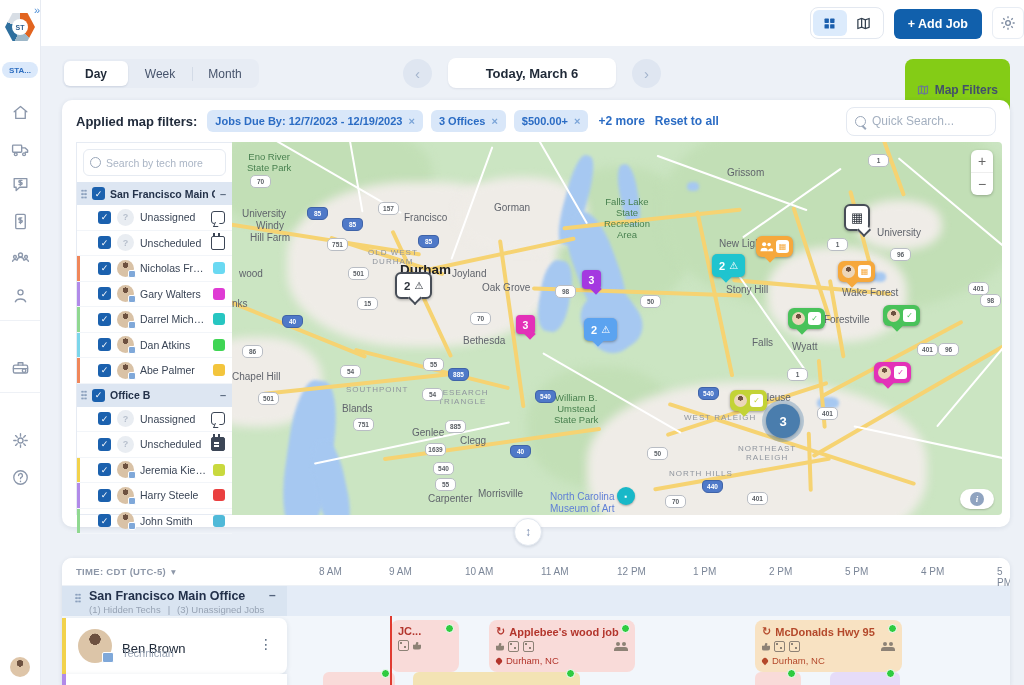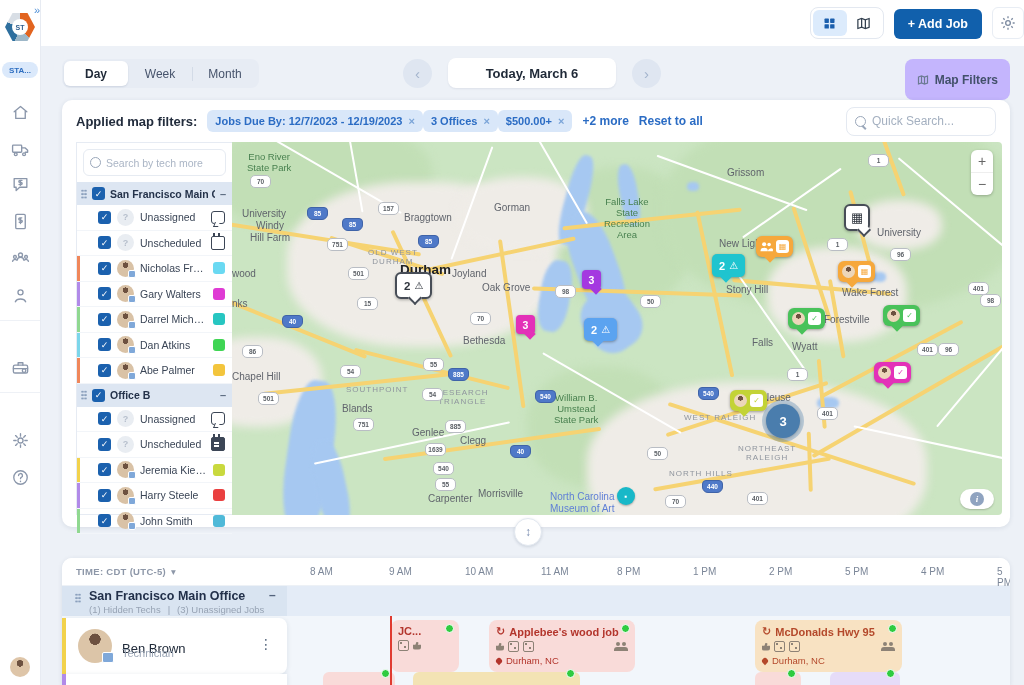--- a/index.html
+++ b/index.html
@@ -35,21 +35,21 @@
   .tabs{position:absolute;left:22px;top:13px;display:flex;background:#e7ecf4;border-radius:8px;padding:2px;align-items:center;}
   .tabs .t{width:64px;height:25px;border-radius:6px;display:flex;align-items:center;justify-content:center;
        font-size:12px;color:#46536b;cursor:pointer;}
   .tabs .t.on{background:#fff;color:#1f2937;font-weight:bold;box-shadow:0 1px 2px rgba(20,40,80,.12);}
   .tabs .sep{width:1px;height:14px;background:#d3dbe7;}
   .datewrap{position:absolute;left:50%;top:12px;transform:translateX(-50%);display:flex;align-items:center;gap:16px;}
   .nav-c{width:29px;height:29px;border-radius:50%;background:#dfe6f1;color:#a3b4cd;font-size:15px;
        display:flex;align-items:center;justify-content:center;cursor:pointer;}
   .datepill{width:168px;height:30px;background:#fff;border-radius:8px;box-shadow:0 1px 2px rgba(20,40,80,.08);
        display:flex;align-items:center;justify-content:center;font-size:13px;font-weight:bold;color:#1f2937;cursor:pointer;}
-  .btn-mapf{position:absolute;right:14px;top:13px;height:29px;padding:6px 12px;background:#c4b5fd;border-radius:8px;
+  .btn-mapf{position:absolute;right:14px;top:13px;height:29px;padding:16px 12px;background:#84cc16;border-radius:8px;
        display:flex;align-items:center;gap:6px;font-size:12px;font-weight:bold;color:#42506a;cursor:pointer;}
   
   #card{position:absolute;left:62px;top:100px;width:948px;height:427px;background:#fff;border-radius:10px;
        box-shadow:0 1px 5px rgba(25,45,80,.10);z-index:5;}
   #frow{height:42px;display:flex;align-items:center;padding:0 14px;gap:10px;}
   #frow .lbl{font-size:13px;font-weight:bold;color:#222c3c;white-space:nowrap;}
   .chip{height:22px;background:#d9e7f9;border-radius:6px;padding:0 8px;display:flex;align-items:center;gap:6px;
        font-size:11px;font-weight:bold;color:#2b6cc4;cursor:pointer;white-space:nowrap;}
   .chip .x{color:#7aa4d8;font-size:11px;}
   .linkish{font-size:12px;font-weight:bold;color:#2b6cc4;cursor:pointer;white-space:nowrap;}
@@ -289,21 +289,21 @@
       <path d="M3 6 l6 -2 6 2 6 -2 v14 l-6 2 -6 -2 -6 2 z"></path>
         <path d="M9 4 v14 M15 6 v14"></path>
       </svg>
     <span>Map Filters</span>
   </div>
 </div>
 
 <div id="card">
   <div id="frow">
     <span class="lbl">Applied map filters:</span>
-    <span id="chips" style="display:flex;">
+    <span id="chips" style="display:flex;gap:8px;">
         <div class="chip">
           <span>Jobs Due By: 12/7/2023 - 12/19/2023</span>
           <span class="x">×</span>
         </div>
         <div class="chip">
           <span>3 Offices</span>
           <span class="x">×</span>
         </div>
         <div class="chip">
           <span>$500.00+</span>
@@ -496,23 +496,23 @@
         <div class="road minor" style="left: 80px; top: 300px; width: 200px; transform: rotate(-12deg);"></div>
         <div class="road minor" style="left: 500px; top: 60px; width: 120px; transform: rotate(-35deg);"></div>
         <div class="road minor" style="left: 620px; top: 300px; width: 160px; transform: rotate(12deg);"></div>
         <div class="road minor" style="left: 180px; top: 60px; width: 120px; transform: rotate(-70deg);"></div>
         <div class="road minor" style="left: 480px; top: 180px; width: 120px; transform: rotate(55deg);"></div>
         <div class="mlabel park" style="left: 15px; top: 10px;">Eno River
 State Park</div>
         <div class="mlabel town" style="left: 10px; top: 66px;">University</div>
         <div class="mlabel town" style="left: 18px; top: 78px;">Windy
 Hill Farm</div>
-        <div class="mlabel town" style="left: 0px; top: 126px;">wood</div>
+        <div class="mlabel town" style="left: 7px; top: 126px;">wood</div>
         <div class="mlabel town" style="left: 0px; top: 156px;">nks</div>
-        <div class="mlabel town" style="left: 172px; top: 70px;">Braggtown</div>
+        <div class="mlabel town" style="left: 172px; top: 70px;">Francisco</div>
         <div class="mlabel town" style="left: 262px; top: 60px;">Gorman</div>
         <div class="mlabel area" style="left: 136px; top: 98px; margin-top: 8px;">OLD WEST
 DURHAM</div>
         <div class="mlabel city" style="left: 168px; top: 120px;">Durham</div>
         <div class="mlabel town" style="left: 220px; top: 126px;">Joyland</div>
         <div class="mlabel town" style="left: 250px; top: 140px;">Oak Grove</div>
         <div class="mlabel town" style="left: 495px; top: 25px;">Grissom</div>
         <div class="mlabel park" style="left: 372px; top: 55px;">Falls Lake
 State
 Recreation
@@ -640,25 +640,25 @@
 </div>
 
 <div id="split">↕</div>
 
 <div id="sched">
   <div id="axis">
     <div id="tzone">
       <span>TIME: CDT (UTC-5)</span>
         <span>▾</span>
     </div>
-  <div class="hlabel" style="left: 248px;">8 AM</div>
+  <div class="hlabel" style="left: 257px;">8 AM</div>
       <div class="hlabel" style="left: 327px;">9 AM</div>
       <div class="hlabel" style="left: 403px;">10 AM</div>
       <div class="hlabel" style="left: 479px;">11 AM</div>
-      <div class="hlabel" style="left: 555px;">8 PM</div>
+      <div class="hlabel" style="left: 555px;">12 PM</div>
       <div class="hlabel" style="left: 631px;">1 PM</div>
       <div class="hlabel" style="left: 707px;">2 PM</div>
       <div class="hlabel" style="left: 783px;">5 PM</div>
       <div class="hlabel" style="left: 859px;">4 PM</div>
       <div class="hlabel" style="left: 935px;">5 PM</div>
     </div>
   <div id="band">
     <div class="lcol"></div>
     <span class="drag"></span>
     <div class="ttl">San Francisco Main Office</div>

